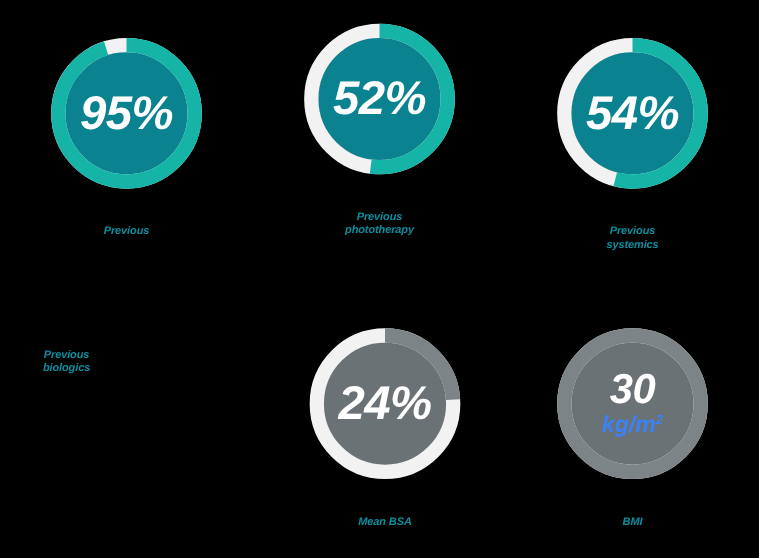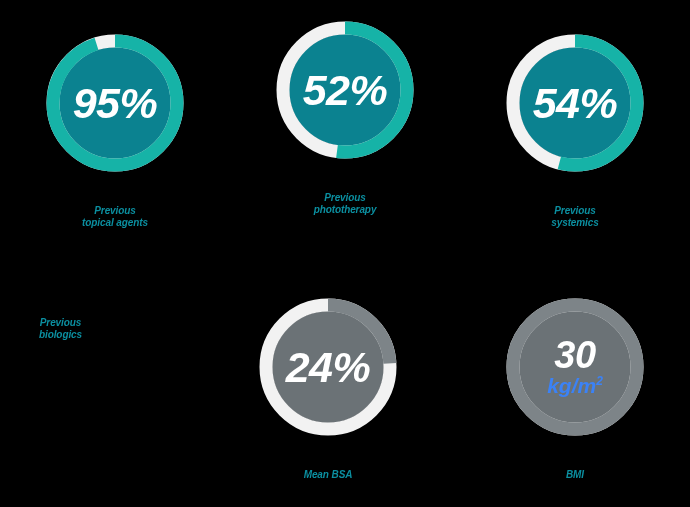--- a/index.html
+++ b/index.html
@@ -71,21 +71,20 @@
           <circle cx="76" cy="76" r="56" fill="#0b8290"></circle>
           <circle cx="76" cy="76" r="62" fill="none" stroke="#f2f2f2" stroke-width="13"></circle>
           <circle cx="76" cy="76" r="62" fill="none" stroke="#16b3a7" stroke-width="13" stroke-dasharray="370.0796145928776 20.477874452256742" transform="rotate(-90 76 76)"></circle>
         </svg>
         <div class="center-text">
           <div class="value">95%</div>
         </div>
       </div>
       <div class="caption" style="color: rgb(11, 143, 160);">
         <div>Previous</div>
-        <div>topical agents</div>
       </div>
     </div>
     <div class="cell" style="left: 269px; top: 14px;">
       <div class="donut-wrap">
         <svg viewBox="0 0 152 152">
           <circle cx="76" cy="76" r="56" fill="#0b8290"></circle>
           <circle cx="76" cy="76" r="62" fill="none" stroke="#f2f2f2" stroke-width="13"></circle>
           <circle cx="76" cy="76" r="62" fill="none" stroke="#16b3a7" stroke-width="13" stroke-dasharray="202.56989430346985 187.98759474166448" transform="rotate(-90 76 76)"></circle>
         </svg>
         <div class="center-text">
@@ -112,21 +111,21 @@
         <div>Previous</div>
         <div>systemics</div>
       </div>
     </div>
     <div class="cell" style="left: 39px; top: 291px;">
       <div class="caption" style="color: rgb(11, 143, 160);">
         <div>Previous</div>
         <div>biologics</div>
       </div>
     </div>
-    <div class="cell" style="left: 252px; top: 291px; justify-content: center;">
+    <div class="cell" style="left: 274px; top: 291px; justify-content: center;">
       <div class="donut-wrap">
         <svg viewBox="0 0 152 152">
           <circle cx="76" cy="76" r="56" fill="#6b7276"></circle>
           <circle cx="76" cy="76" r="62" fill="none" stroke="#f2f2f2" stroke-width="13"></circle>
           <circle cx="76" cy="76" r="62" fill="none" stroke="#7d8488" stroke-width="13" stroke-dasharray="93.49379737083224 297.0636916743021" transform="rotate(-90 76 76)"></circle>
         </svg>
         <div class="center-text">
           <div class="value">24%</div>
         </div>
       </div>

